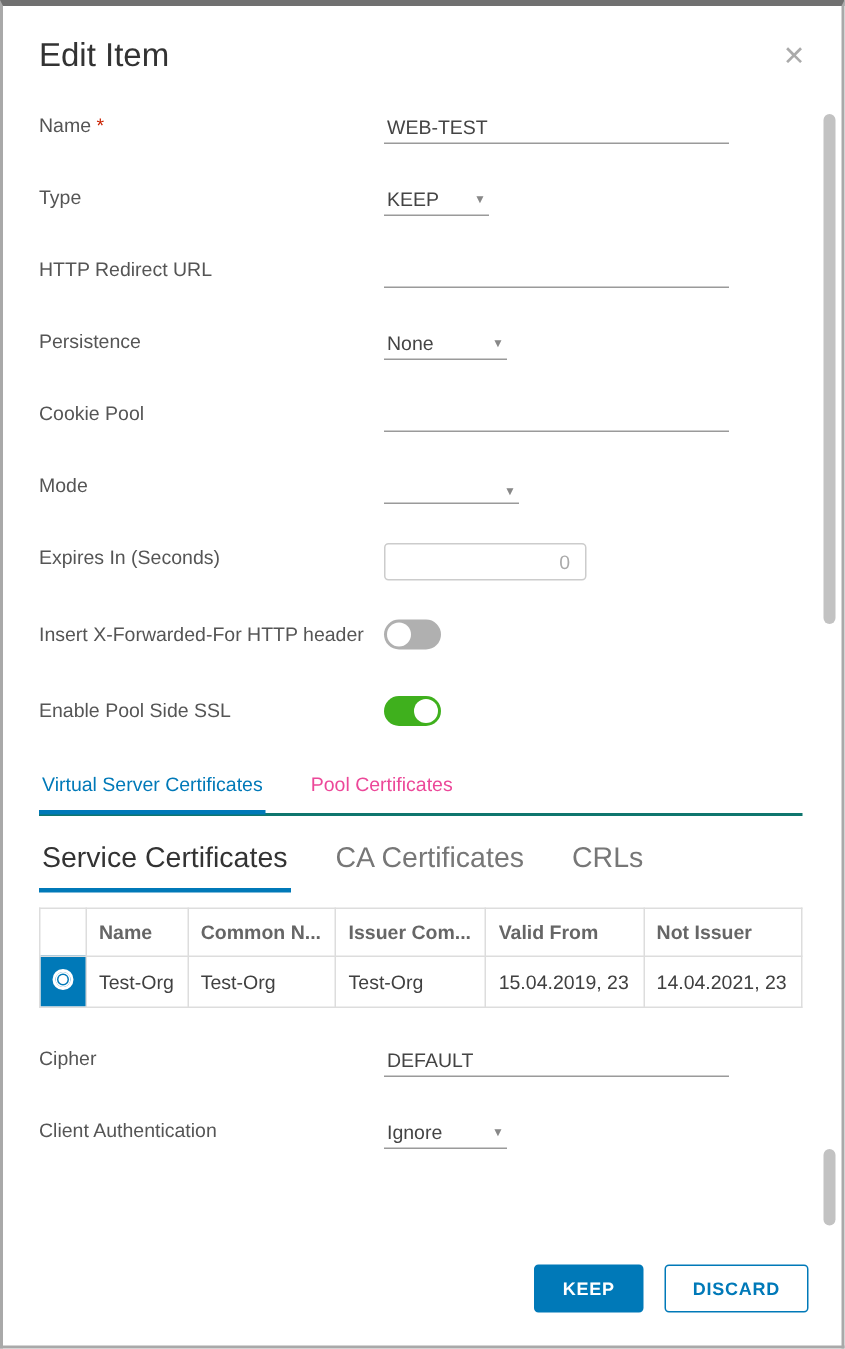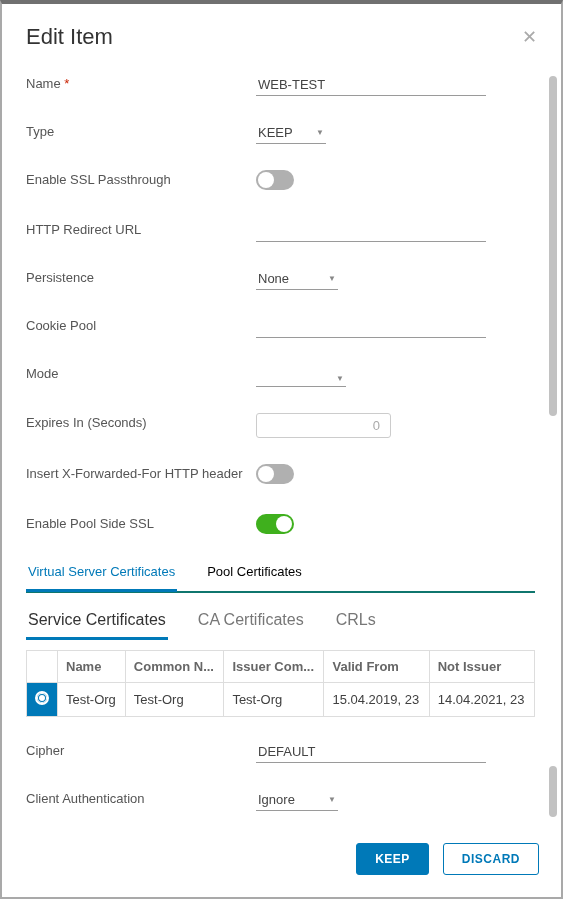--- a/index.html
+++ b/index.html
@@ -115,32 +115,32 @@
 .tabs {
   display: flex;
   border-bottom: 2px solid #0f766e;
   margin-bottom: 12px;
   margin-top: 0;
 }
 .tab {
   padding: 8px 2px 10px 2px;
   margin-right: 28px;
   font-size: 13px;
-  color: #000000;
+  color: #ec4899;
   cursor: pointer;
 }
 .tab.active { color: #0079b8; border-bottom: 3px solid #0079b8; margin-bottom: -1px; }
 .subtabs {
   display: flex;
   margin-bottom: 10px;
 }
 .subtab {
   padding: 6px 2px 8px 2px;
   margin-right: 28px;
-  font-size: 16px;
+  font-size: 19px;
   color: #777;
   cursor: pointer;
 }
 .subtab.active { color: #333; border-bottom: 3px solid #0079b8; }
 .cert-table {
   width: 100%;
   border-collapse: collapse;
   font-size: 13px;
   margin-bottom: 24px;
   border: 1px solid #ddd;
@@ -232,24 +232,20 @@
     <div class="form-row">
       <div class="label">Type</div>
       <div class="control">
         <div class="select">
           <span>KEEP</span>
             <span class="chevron">▼</span>
         </div>
       </div>
     </div>
 
-    <div class="form-row">
-      <div class="label">Enable SSL Passthrough</div>
-      <div class="control"><span class="toggle"><span class="knob"></span></span></div>
-    </div>
 
     <div class="form-row">
       <div class="label">HTTP Redirect URL</div>
       <div class="control"><input class="text-input" value="" style=""></div>
     </div>
 
     <div class="form-row">
       <div class="label">Persistence</div>
       <div class="control">
         <div class="select wider">

